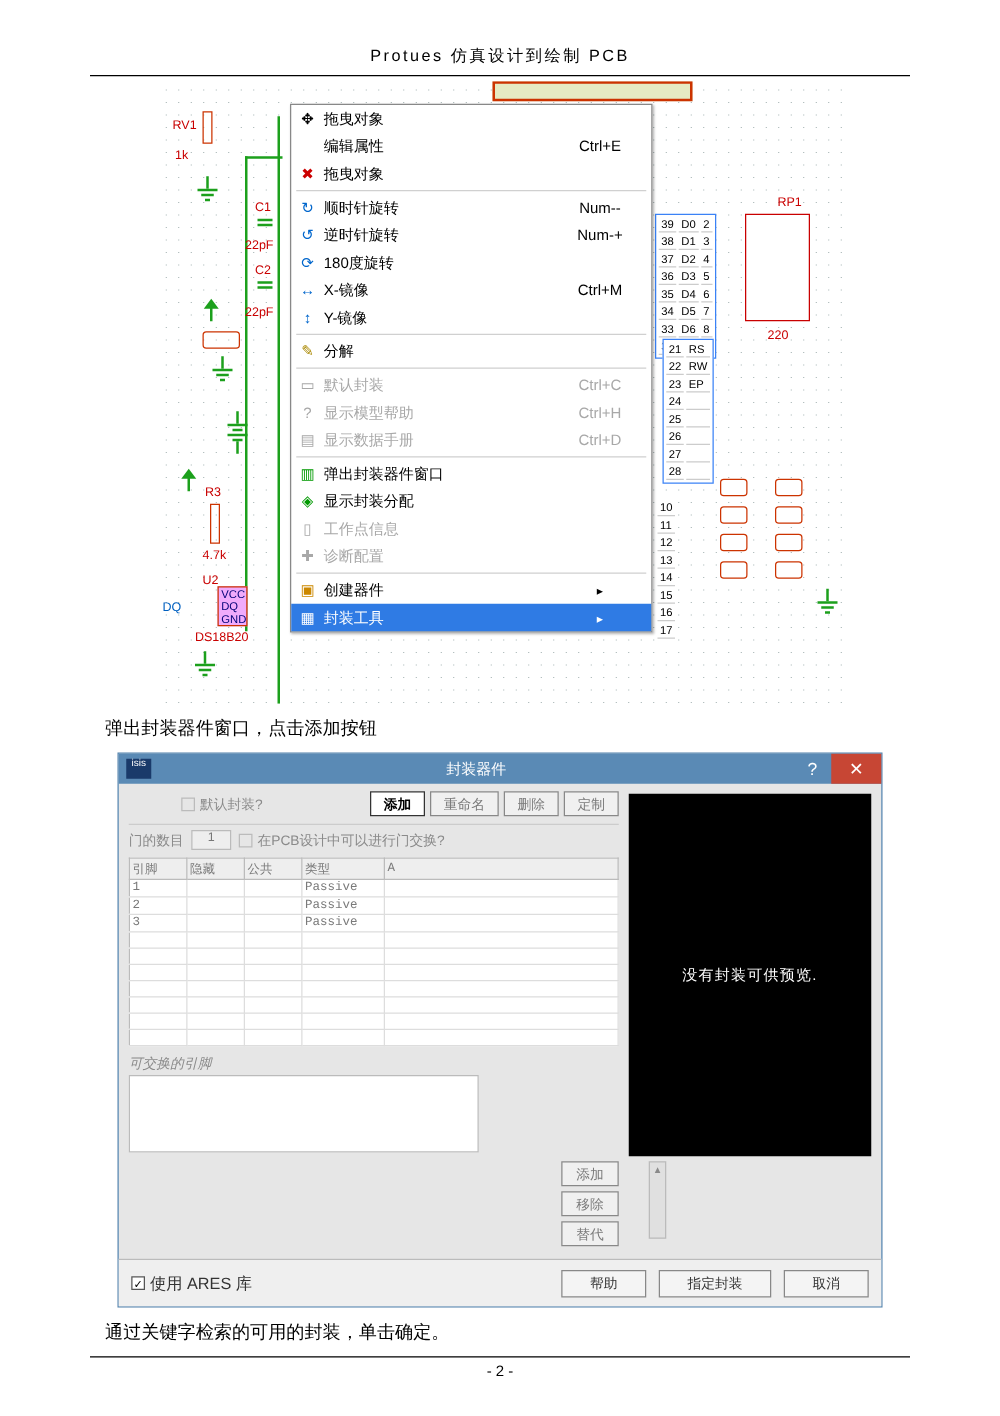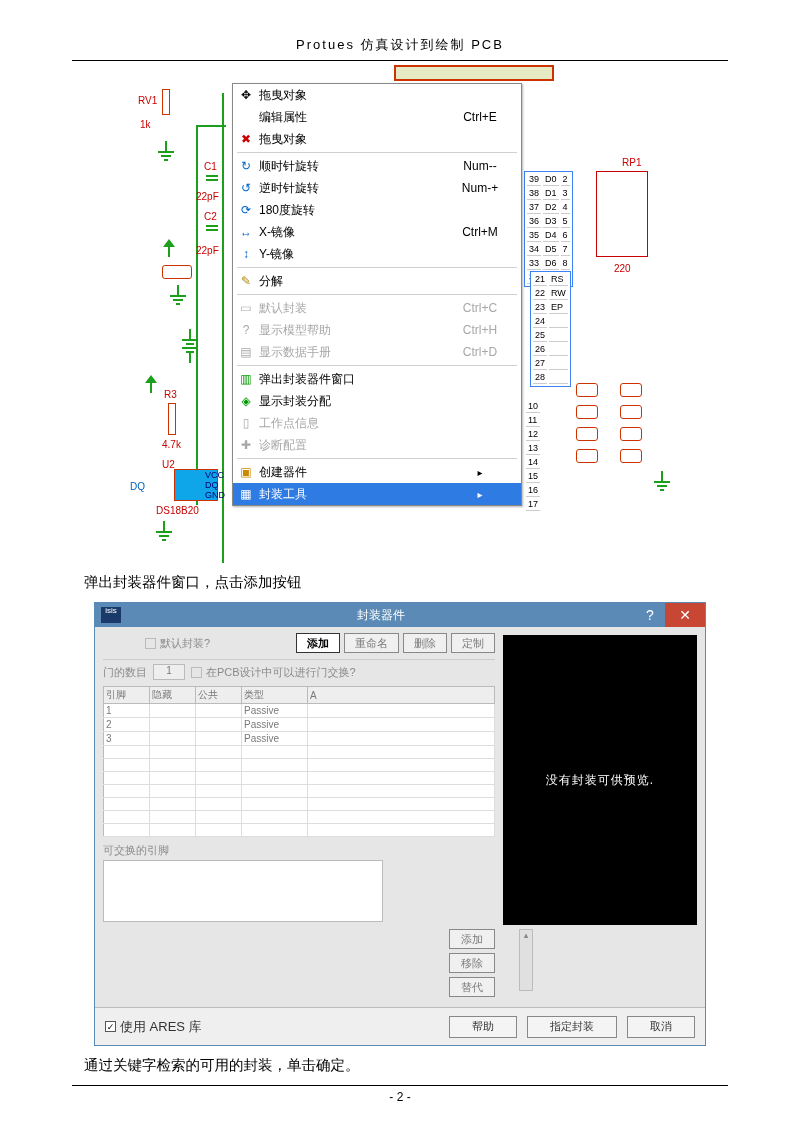--- a/index.html
+++ b/index.html
@@ -17,21 +17,21 @@
   .wire-green { position:absolute; background:#1ca01c; }
   .label-red { color:#c90000; font-size:10px; position:absolute; }
   .label-blue { color:#0060c0; font-size:10px; position:absolute; }
   .cap { position:absolute; }
   .cap::before, .cap::after { content:""; position:absolute; left:0; width:12px; height:2px; background:#1ca01c;}
   .cap::before { top:0;} .cap::after { top:4px;}
   .pot { position:absolute; width:8px; border:1px solid #c30;}
   .respack { position:absolute; width:52px; height:86px; border:1.5px solid #c90000; background:repeating-linear-gradient(#fff,#fff 6px,#fff 6px); }
   .chiptbl { position:absolute; font-size:9px; border:1px solid #3b82f6; background:#fff; }
   .chiptbl td { border-bottom:1px solid #ccc; padding:0 2px; line-height:11px;}
-  .ds18b20 { position:absolute; width:44px; border:1.5px solid #c30; background:#0ea5e9;padding-left:28px;}
+  .ds18b20 { position:absolute; width:24px; border:1.5px solid #c30; background:#f0abfc;}
   .ds18b20 div { font-size:9px; color:#007; padding:0 2px; line-height:10px;}
   .r3 { position:absolute; width:8px; height:32px; border:1.5px solid #c30;}
   .btnrow { position:absolute; }
   .smbtn { width:22px; height:14px; border:1.5px solid #c30; background:#fff; display:block; margin-bottom:8px; border-radius:3px;}
   .gnd { position:absolute; }
   .gnd .pole { width:2px; height:10px; background:#1ca01c; margin:0 auto;}
   .gnd .bar1 { width:16px; height:2px; background:#1ca01c; margin:0 auto;}
   .gnd .bar2 { width:10px; height:2px; background:#1ca01c; margin:2px auto 0 auto;}
   .gnd .bar3 { width:4px; height:2px; background:#1ca01c; margin:2px auto 0 auto;}
   .arrowup { position:absolute; }
@@ -60,27 +60,27 @@
   .titbar .help { width:30px; text-align:center; font-size:14px;}
   .titbar .close { width:40px; height:24px; background:#c74634; text-align:center; font-size:14px; line-height:24px;}
   .dlgbody { padding:6px 8px; color:#8a8a8a; font-size:11px;}
   .dlgrow { display:flex; align-items:center; margin-bottom:6px;}
   .dlgrow .lab { width:42px;}
   .pkgcombo { flex:1; height:18px; border:1px solid #bbb; background:#fff;}
   .chk { width:11px; height:11px; border:1px solid #bbb; margin-right:4px; display:inline-block; vertical-align:middle;}
   .dlgbtn { height:20px; border:1px solid #888; background:#f0f0f0; font-size:11px; padding:0 10px; color:#7a7a7a; margin-left:4px;}
   .dlgbtn.active { color:#000; border:1px solid #333; background:#fff; font-weight:bold;}
   .ncount { width:32px; height:16px; border:1px solid #bbb; background:#eee; margin:0 6px; display:inline-block;}
-  .pintable { width:100%; border:1px solid #bbb; background:#fff; font-size:10px; border-collapse:collapse; color:#7a7a7a;}
+  .pintable { width:100%; border:1px solid #bbb; background:#fff; font-size:10px; border-collapse:collapse; color:#7a7a7a;font-family:Liberation Mono, monospace;}
   .pintable th { border:1px solid #bbb; background:#eee; padding:1px 2px; font-weight:normal; text-align:left;}
   .pintable td { border-right:1px solid #ddd; border-bottom:1px solid #ddd; padding:1px 2px; height:13px;}
   .preview { position:absolute; right:8px; top:32px; width:194px; height:290px; background:#000; color:#fff; font-size:12px; display:flex; align-items:center; justify-content:center; letter-spacing:1px;}
   .ncrow { display:flex; align-items:center; margin-top:8px;}
   .ncinput { flex:1; height:18px; border:1px solid #bbb; background:#fff; margin:0 6px;}
-  .swaplabel { margin-top:6px;}
+  .swaplabel { margin-top:6px;font-style:italic;}
   .swapbox { width:280px; height:62px; border:1px solid #bbb; background:#fff; margin-top:2px;}
   .rightbtns { position:absolute; right:210px; top:326px; }
   .rightbtns .dlgbtn { width:46px; display:block; margin-bottom:4px;}
   .scrollfake { position:absolute; left:424px; top:326px; width:14px; height:62px; background:#e0e0e0; border:1px solid #bbb;}
   .scrollfake::before { content:"▴"; font-size:9px; display:block; text-align:center;}
   .footerbar { position:absolute; left:0; right:0; bottom:0; height:38px; background:#efefef; border-top:1px solid #bbb; display:flex; align-items:center; padding:0 10px;}
   .footerbar .chk2 { width:11px; height:11px; border:1px solid #555; background:#fff; margin-right:4px; display:inline-flex; align-items:center; justify-content:center; font-size:9px;}
   .footerbar .spacer { flex:1;}
   .footerbar .fbtn { height:22px; border:1px solid #888; background:#f4f4f4; font-size:11px; padding:0 22px; margin-left:10px; color:#333;}
 </style>

